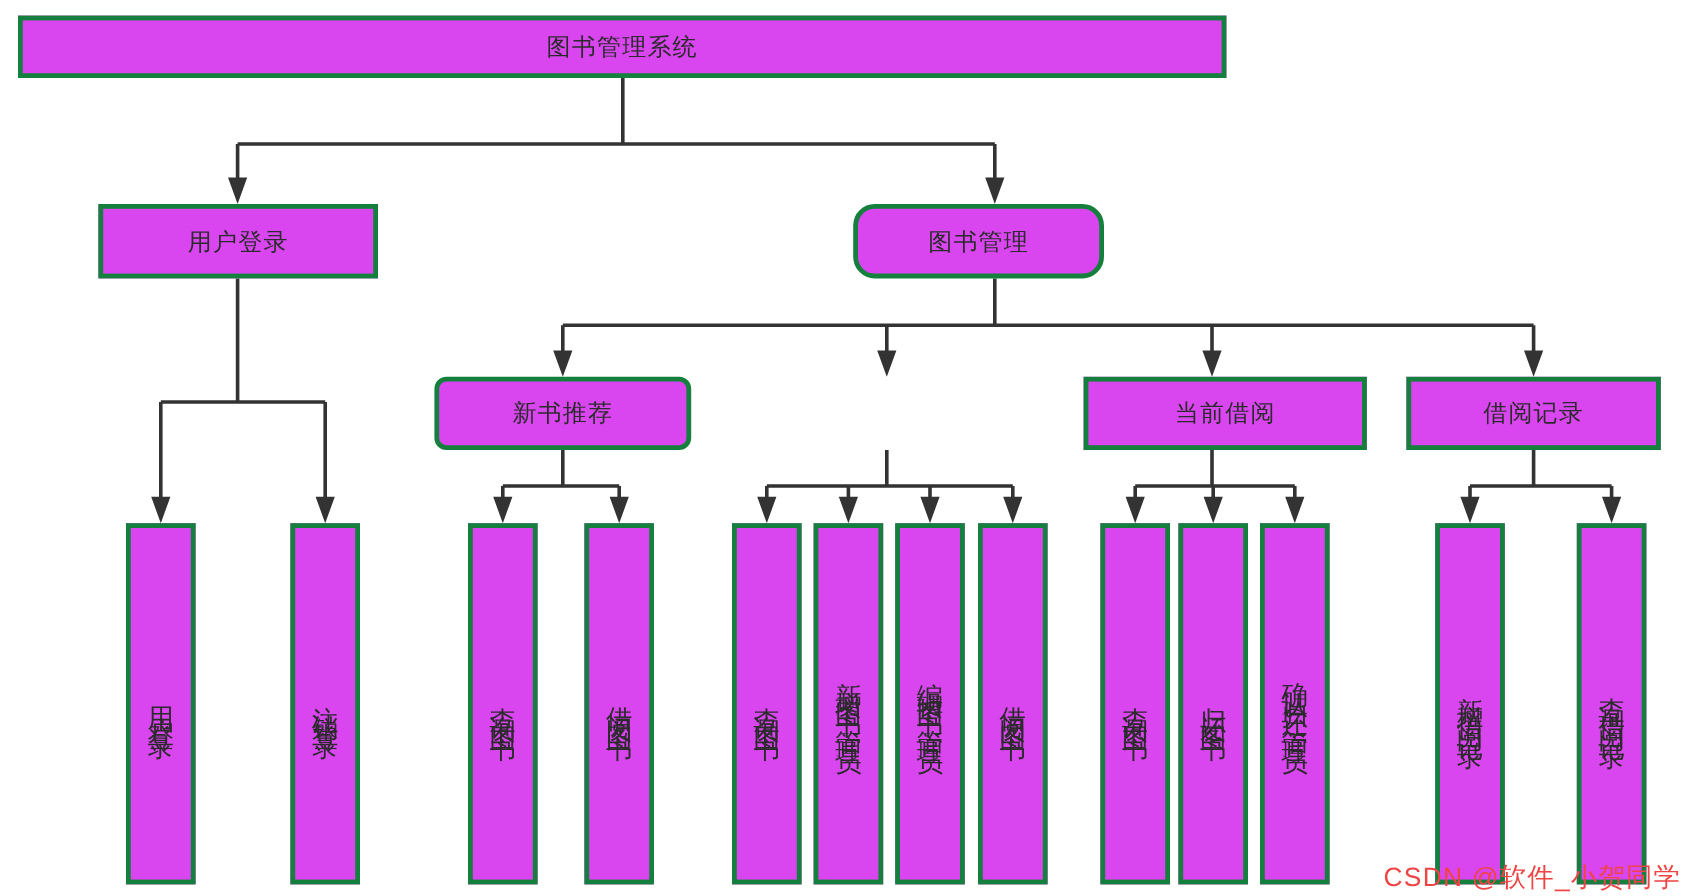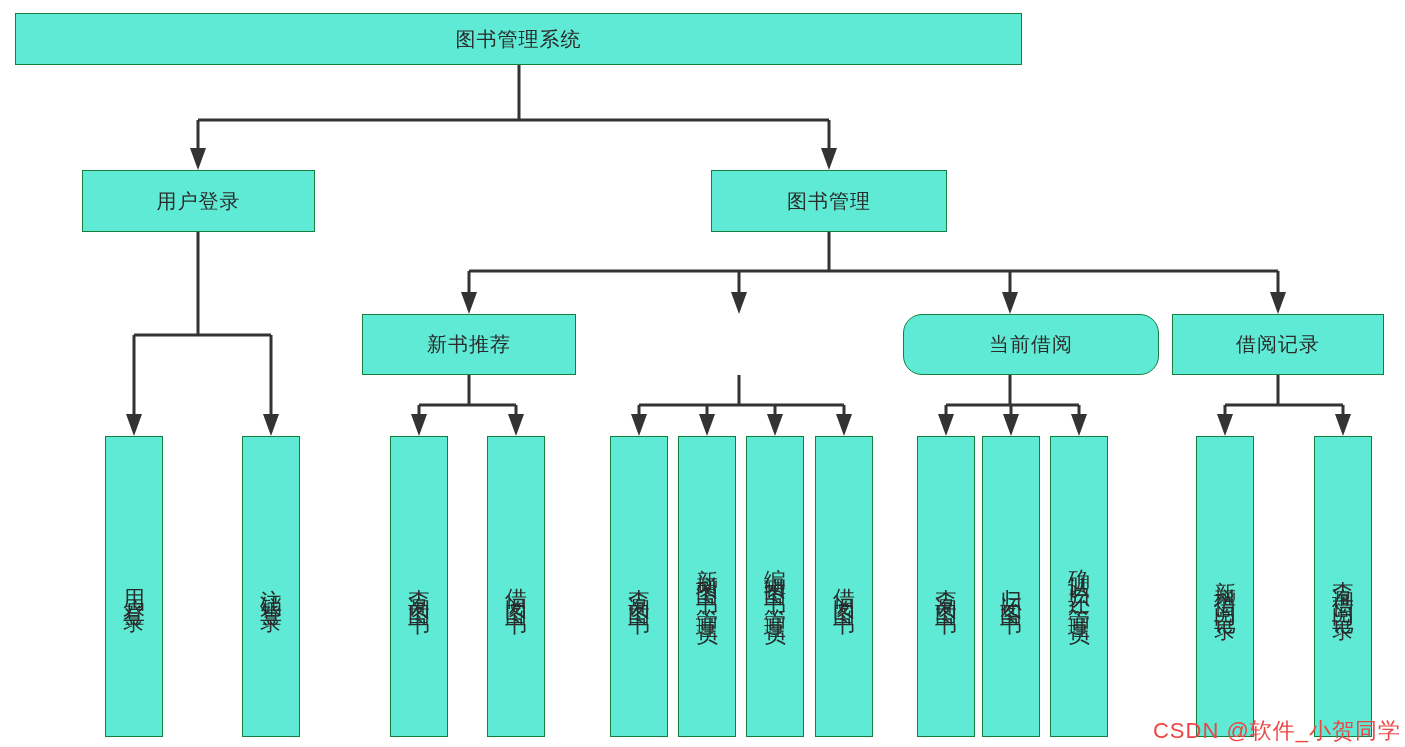--- a/index.html
+++ b/index.html
@@ -17,22 +17,22 @@
     color: #2b2b2b;
   }
   #connectors {
     position: absolute;
     left: 0; top: 0;
     width: 1405px; height: 747px;
   }
   .node {
     position: absolute;
     box-sizing: border-box;
-    background: #5eead4;
-    border: 1px solid #15803d;
+    background: #d946ef;
+    border: 4px solid #15803d;
     display: flex;
     align-items: center;
     justify-content: center;
     text-align: right;
     color: #2b2b2b;
   }
   .h { font-size: 20px; letter-spacing: 1px; }
   .v {
     writing-mode: vertical-rl;
     text-orientation: mixed;
@@ -94,24 +94,24 @@
          M938 414 L954 414 L946 436 Z
          M1003 414 L1019 414 L1011 436 Z
          M1071 414 L1087 414 L1079 436 Z
          M1217 414 L1233 414 L1225 436 Z
          M1335 414 L1351 414 L1343 436 Z"></path>
   </svg>
 
   <div class="node h" style="left:15px; top:13px; width:1007px; height:52px;">图书管理系统</div>
 
   <div class="node h" style="left:82px; top:170px; width:233px; height:62px;">用户登录</div>
-  <div class="node h" style="left:711px; top:170px; width:236px; height:62px;">图书管理</div>
+  <div class="node h" style="left:711px; top:170px; width:209px; height:62px;border-radius:18px;">图书管理</div>
 
-  <div class="node h" style="left:362px; top:314px; width:214px; height:61px;">新书推荐</div>
-  <div class="node h" style="left:903px; top:314px; width:256px; height:61px;border-radius:19px;">当前借阅</div>
+  <div class="node h" style="left:362px; top:314px; width:214px; height:61px;border-radius:10px;">新书推荐</div>
+  <div class="node h" style="left:903px; top:314px; width:236px; height:61px;">当前借阅</div>
   <div class="node h" style="left:1172px; top:314px; width:212px; height:61px;">借阅记录</div>
 
   <div class="node v" style="left:105px; top:436px; width:58px; height:301px;">用户登录</div>
   <div class="node v" style="left:242px; top:436px; width:58px; height:301px;">注销登录</div>
 
   <div class="node v" style="left:390px; top:436px; width:58px; height:301px;">查询图书</div>
   <div class="node v" style="left:487px; top:436px; width:58px; height:301px;">借阅图书</div>
 
   <div class="node v" style="left:610px; top:436px; width:58px; height:301px;">查询图书</div>
   <div class="node v" style="left:678px; top:436px; width:58px; height:301px;">新增图书（管理员）</div>

